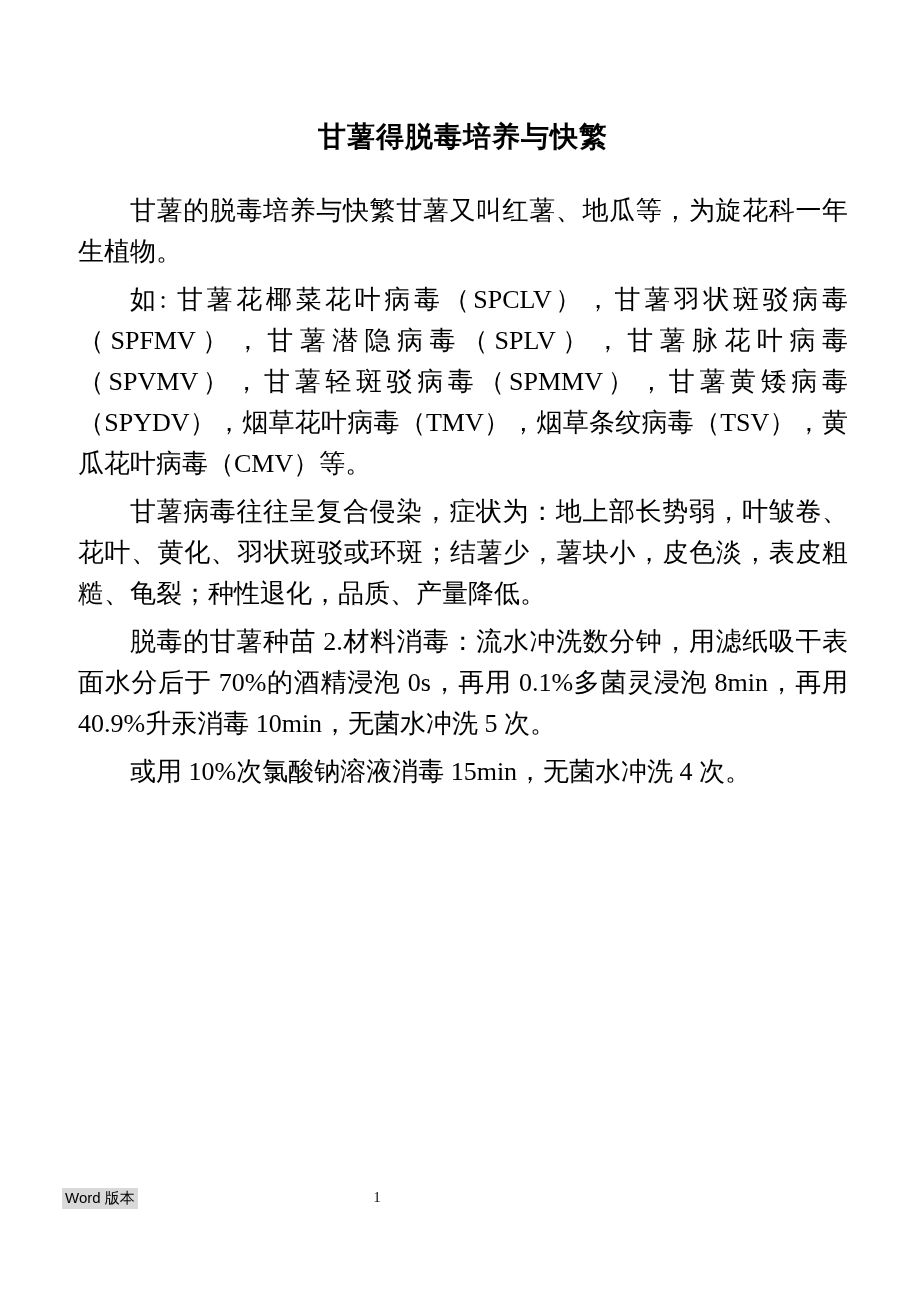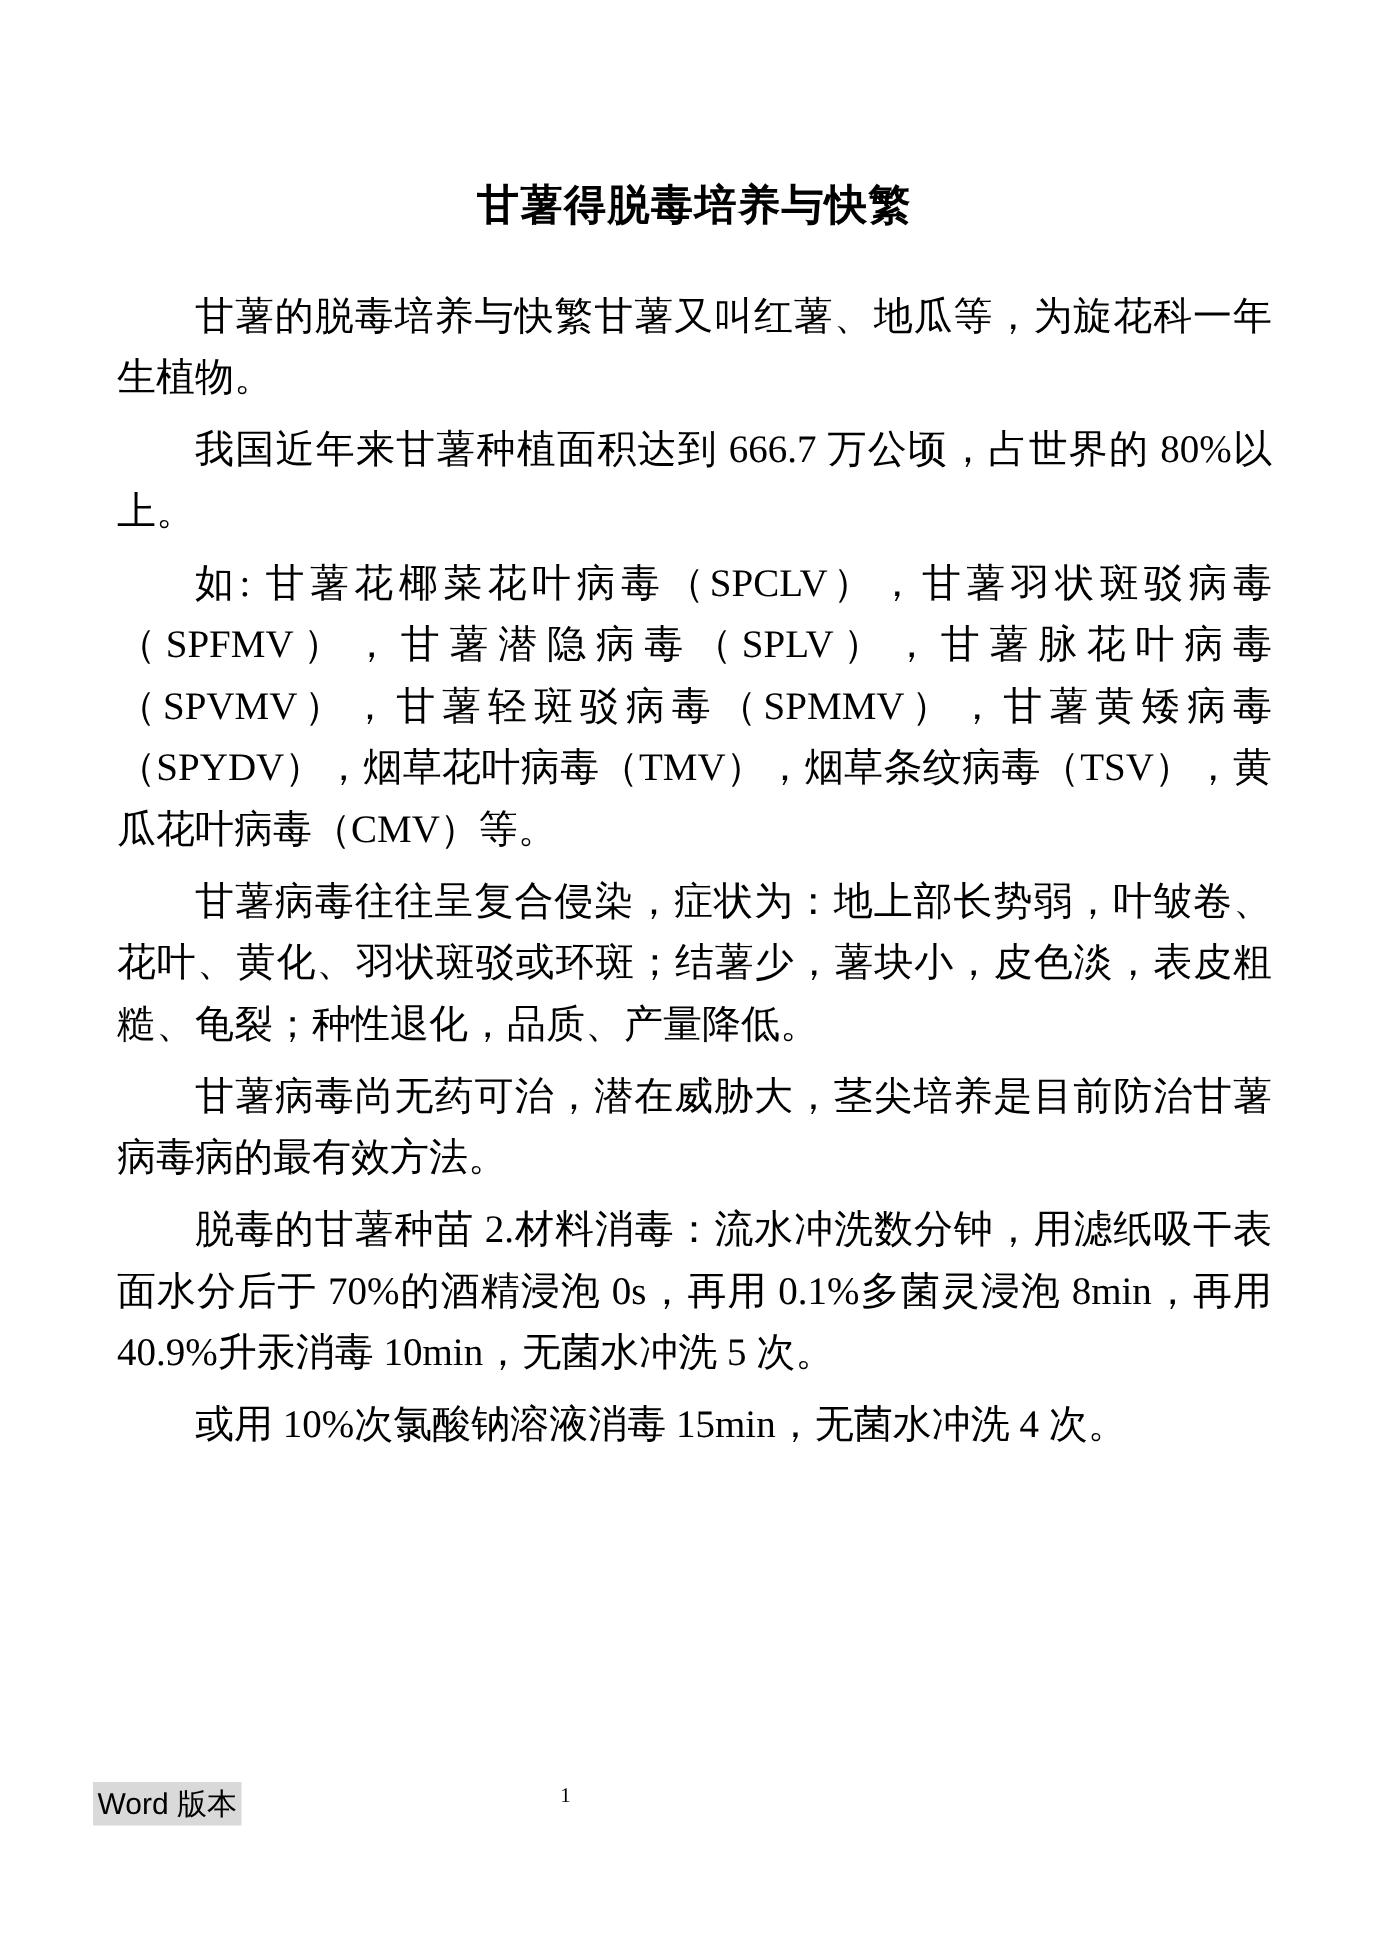--- a/index.html
+++ b/index.html
@@ -50,21 +50,21 @@
     position: absolute;
     left: 0;
     right: 0;
     bottom: 88px;
     height: 26px;
   }
   .footer-left {
     position: absolute;
     left: 62px;
     top: 0;
-    font-size: 20px;
+    font-size: 15px;
     background: #d9d9d9;
     padding: 1px 3px;
     font-family: "Liberation Sans", sans-serif;
   }
   .footer-center {
     position: absolute;
     left: 0;
     right: 0;
     top: 2px;
     text-align: center;
@@ -73,24 +73,22 @@
   }
 </style>
 </head>
 <body>
 
 <div class="page">
   <div class="content">
     <h1 class="doc-title">甘薯得脱毒培养与快繁</h1>
 
     <p class="para">甘薯的脱毒培养与快繁甘薯又叫红薯、地瓜等，为旋花科一年生植物。</p>
-    <p class="para">我国近年来甘薯种植面积达到 666.7 万公顷，占世界的 80%以上。</p>
     <p class="para">如: 甘薯花椰菜花叶病毒（SPCLV），甘薯羽状斑驳病毒（SPFMV），甘薯潜隐病毒（SPLV），甘薯脉花叶病毒（SPVMV），甘薯轻斑驳病毒（SPMMV），甘薯黄矮病毒（SPYDV），烟草花叶病毒（TMV），烟草条纹病毒（TSV），黄瓜花叶病毒（CMV）等。</p>
     <p class="para">甘薯病毒往往呈复合侵染，症状为：地上部长势弱，叶皱卷、花叶、黄化、羽状斑驳或环斑；结薯少，薯块小，皮色淡，表皮粗糙、龟裂；种性退化，品质、产量降低。</p>
-    <p class="para">甘薯病毒尚无药可治，潜在威胁大，茎尖培养是目前防治甘薯病毒病的最有效方法。</p>
     <p class="para">脱毒的甘薯种苗 2.材料消毒：流水冲洗数分钟，用滤纸吸干表面水分后于 70%的酒精浸泡 0s，再用 0.1%多菌灵浸泡 8min，再用 40.9%升汞消毒 10min，无菌水冲洗 5 次。</p>
     <p class="para">或用 10%次氯酸钠溶液消毒 15min，无菌水冲洗 4 次。</p>
   </div>
 
   <div class="footer">
 
     <div class="footer-left">Word 版本</div>
     <div class="footer-center">1</div>
   </div>
 </div>

